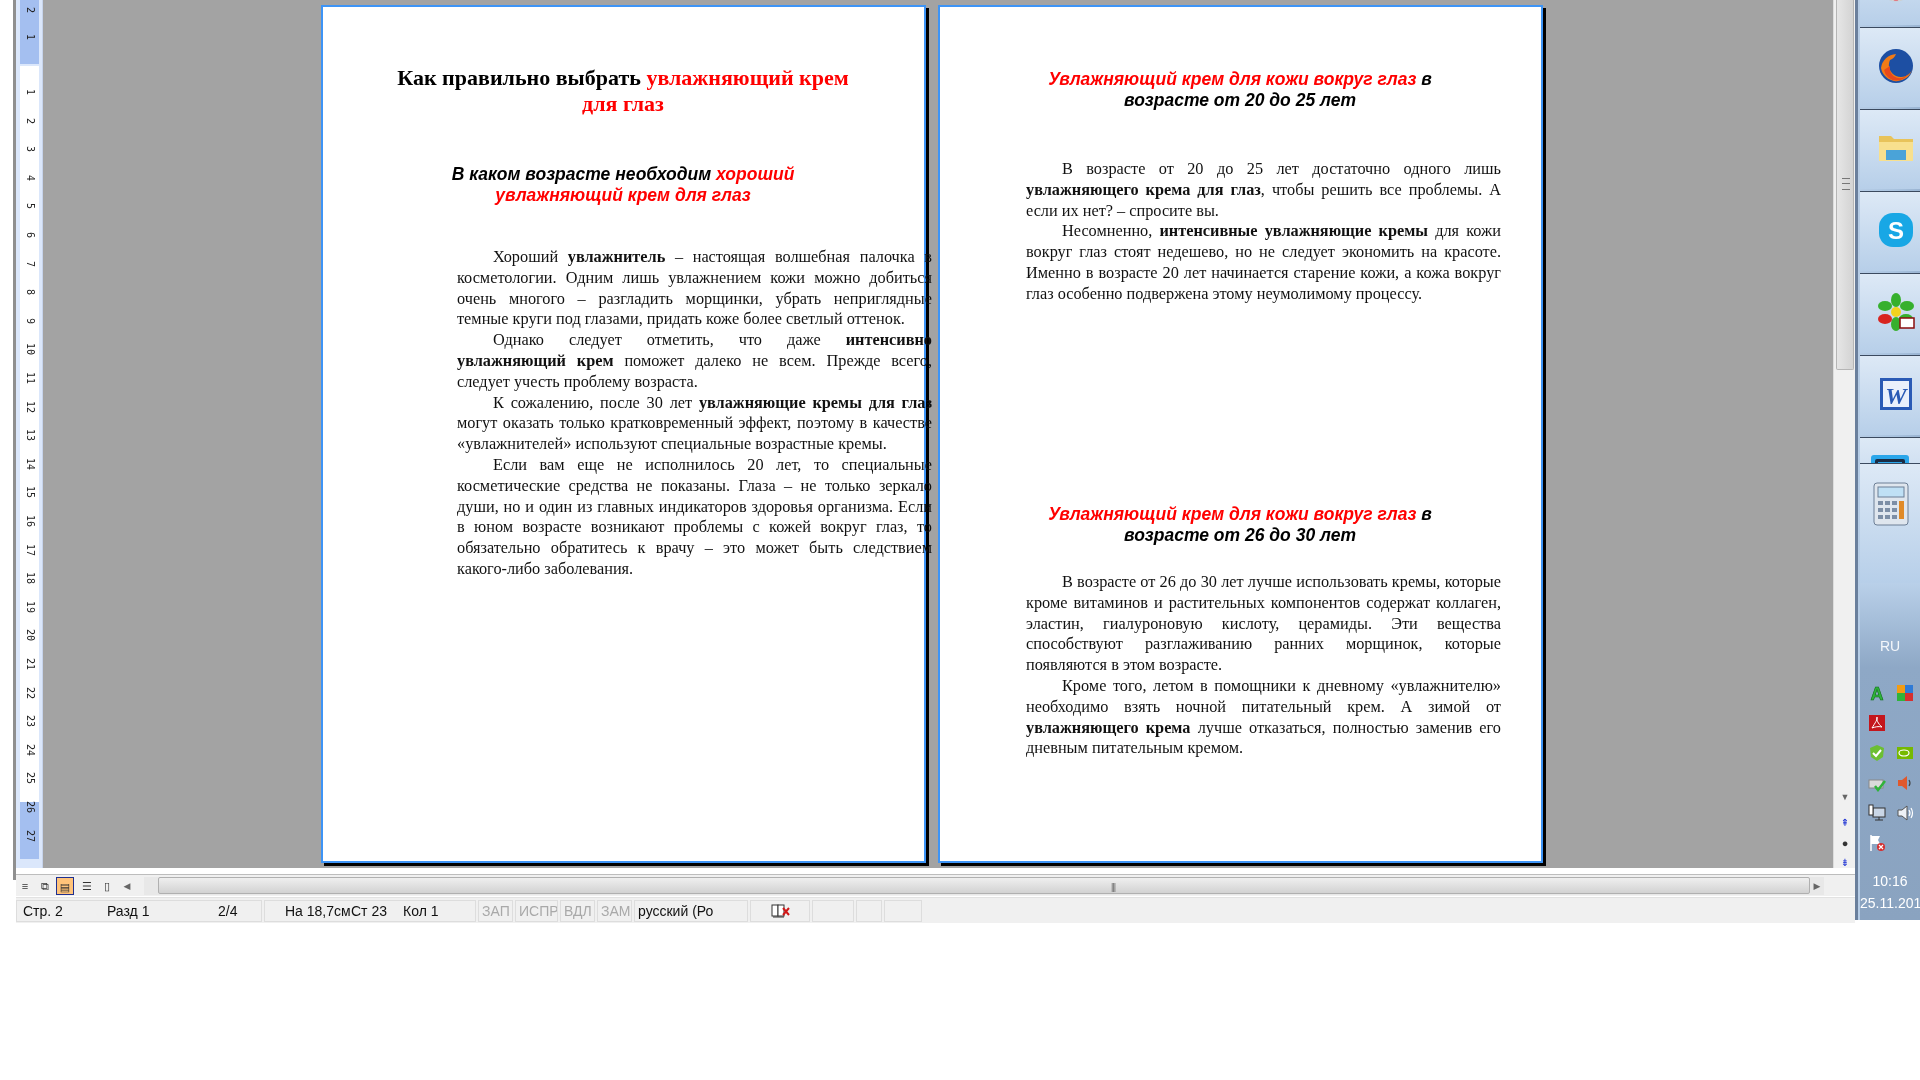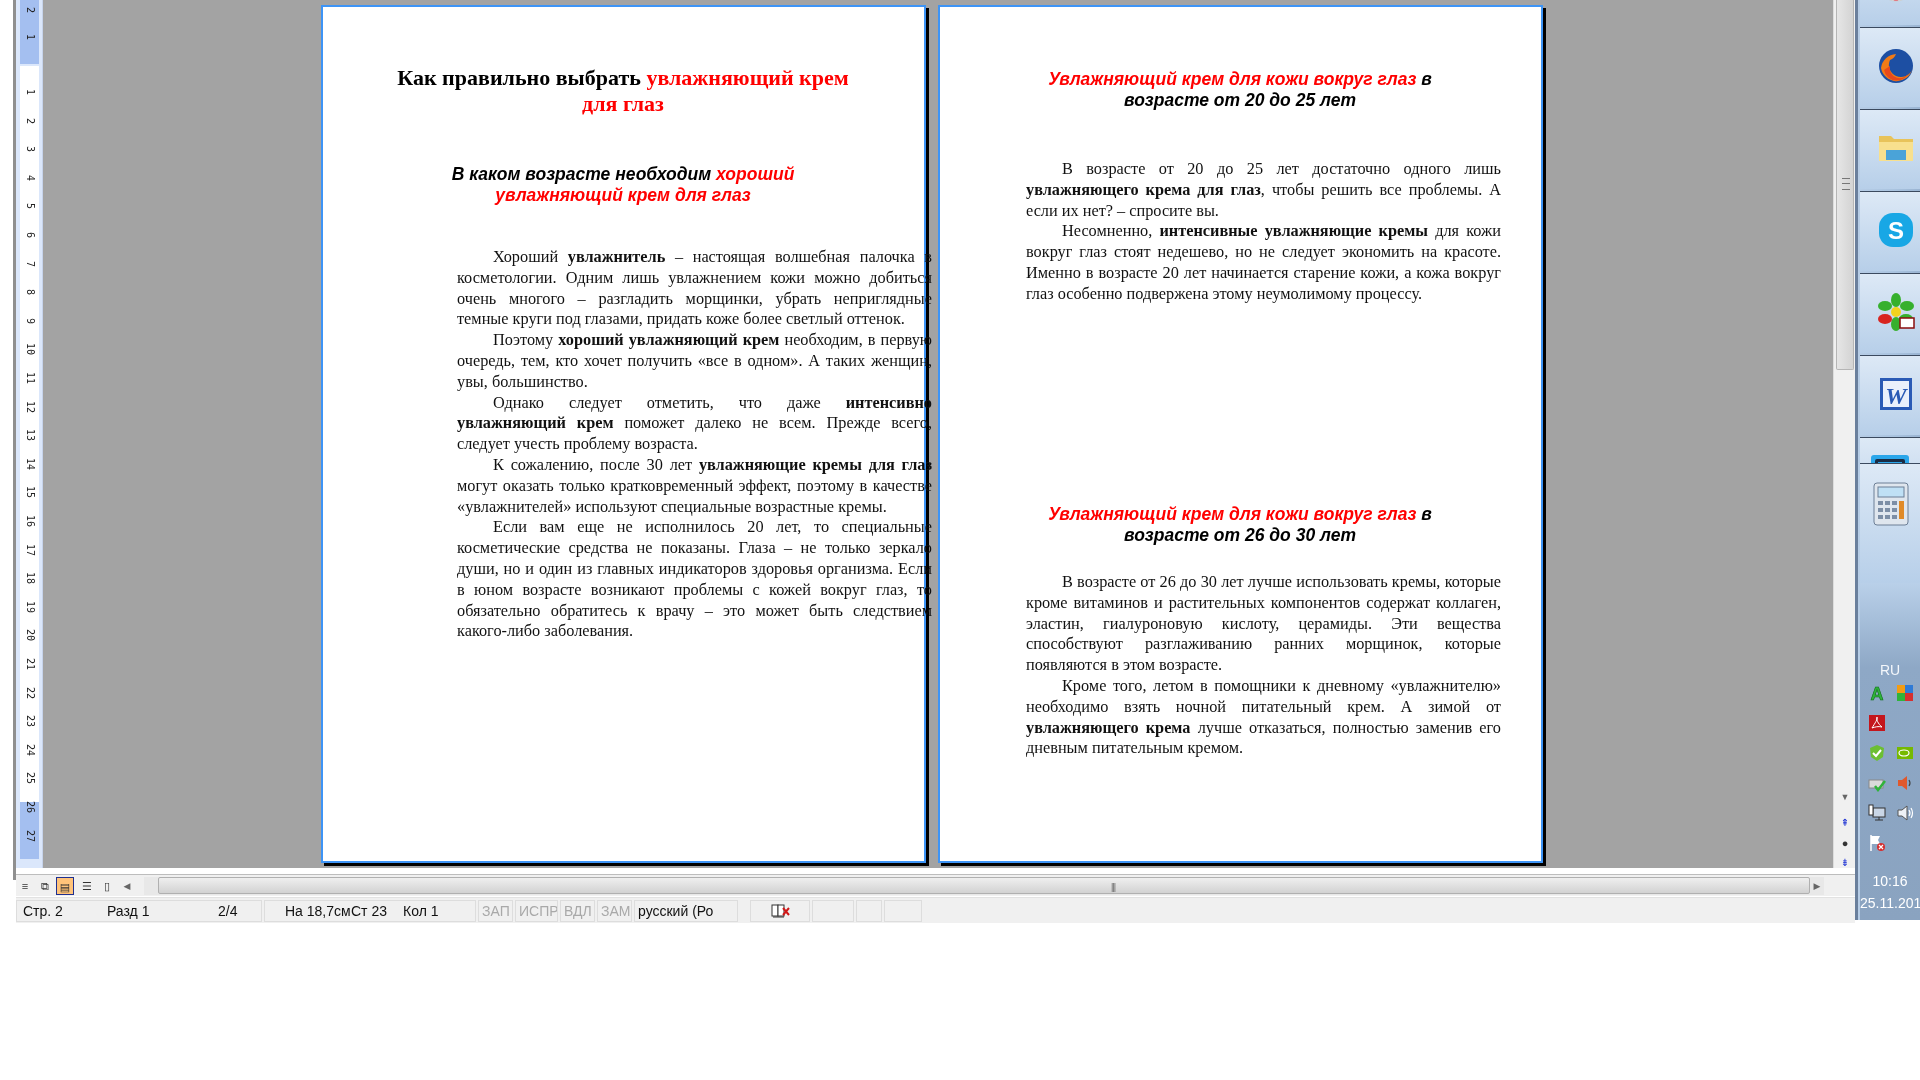--- a/index.html
+++ b/index.html
@@ -113,21 +113,20 @@
       <div class="title" style="top:58px;">
         <span>Как правильно выбрать </span><span class="red">увлажняющий крем</span><br>
         <span class="red">для глаз</span>
       </div>
       <div class="sub" style="left:80px; width:440px; top:157px;">
         <span>В каком возрасте необходим </span><span class="red">хороший</span><br>
         <span class="red">увлажняющий крем для глаз</span>
       </div>
       <div class="page-content" style="top:240px;margin-left:48px;" id="p1-body">
           <div class="para"><span>Хороший </span><b>увлажнитель</b><span> – настоящая волшебная палочка в косметологии. Одним лишь увлажнением кожи можно добиться очень многого – разгладить морщинки, убрать неприглядные темные круги под глазами, придать коже более светлый оттенок.</span></div>
-          <div class="para"><span>Поэтому </span><b>хороший увлажняющий крем</b><span> необходим, в первую очередь, тем, кто хочет получить «все в одном». А таких женщин, увы, большинство.</span></div>
           <div class="para"><span>Однако следует отметить, что даже </span><b>интенсивно увлажняющий крем</b><span> поможет далеко не всем. Прежде всего, следует учесть проблему возраста.</span></div>
           <div class="para"><span>К сожалению, после 30 лет </span><b>увлажняющие кремы для глаз</b><span> могут оказать только кратковременный эффект, поэтому в качестве «увлажнителей» используют специальные возрастные кремы.</span></div>
           <div class="para"><span>Если вам еще не исполнилось 20 лет, то специальные косметические средства не показаны. Глаза – не только зеркало души, но и один из главных индикаторов здоровья организма. Если в юном возрасте возникают проблемы с кожей вокруг глаз, то обязательно обратитесь к врачу – это может быть следствием какого-либо заболевания.</span></div>
         </div>
     </div>
 
     <div class="page p2">
       <div class="sub" style="left:80px; width:440px; top:62px;">
         <span class="red">Увлажняющий крем для кожи вокруг  глаз</span><span> в</span><br>
         <span>возрасте от 20 до 25 лет</span>
@@ -181,21 +180,21 @@
     </div>
     <div class="sb-cell" style="left:248px; width:212px;">
       <span class="sb-text" style="left:20px;">На 18,7см</span>
       <span class="sb-text" style="left:86px;">Ст 23</span>
       <span class="sb-text" style="left:138px;">Кол 1</span>
     </div>
     <div class="sb-cell dim" style="left:462px; width:35px;">ЗАП</div>
     <div class="sb-cell dim" style="left:499px; width:43px;">ИСПР</div>
     <div class="sb-cell dim" style="left:544px; width:35px;">ВДЛ</div>
     <div class="sb-cell dim" style="left:581px; width:35px;">ЗАМ</div>
-    <div class="sb-cell" style="left:618px; width:104px; padding-left:3px;">русский (Ро</div>
+    <div class="sb-cell" style="left:618px; width:114px; padding-left:3px;">русский (Ро</div>
     <div class="sb-cell" style="left:734px; width:60px; text-align:center; padding-left:0;">
       <svg width="20" height="18" viewBox="0 0 20 18" style="margin-top:1px;">
         <rect x="2" y="3" width="6" height="11" fill="#fff" stroke="#333" stroke-width="1"></rect>
         <rect x="8" y="3" width="6" height="11" fill="#fff" stroke="#333" stroke-width="1"></rect>
         <line x1="3" y1="15" x2="14" y2="15" stroke="#333" stroke-width="1"></line>
         <path d="M13 6 L19 13 M19 6 L13 13" stroke="#d01818" stroke-width="2"></path>
       </svg>
     </div>
     <div class="sb-cell" style="left:796px; width:42px;"></div>
     <div class="sb-cell" style="left:840px; width:26px;"></div>
@@ -298,21 +297,21 @@
           <rect x="19" y="26" width="5" height="4"></rect>
         <rect x="5" y="33" width="5" height="4"></rect>
           <rect x="12" y="33" width="5" height="4"></rect>
           <rect x="19" y="33" width="5" height="4"></rect>
       </g>
       <rect x="26" y="19" width="5" height="18" fill="#e08a28"></rect>
     </svg>
   </div>
 
   <div style="position:absolute; left:1860px; top:583px; width:60px; height:337px; background:linear-gradient(to bottom, #b9d0e9, #8ea8c6 25%, #8aa3c0);">
-    <div style="position:absolute; left:0; top:79px; width:60px; text-align:center; font-size:14px; color:#f4f7fb;">RU</div>
+    <div style="position:absolute; left:0; top:55px; width:60px; text-align:center; font-size:14px; color:#f4f7fb;">RU</div>
 
     <svg class="tray-icon" style="position:absolute; left:8px; top:101px;" viewBox="0 0 18 18">
       <text x="9" y="16" text-anchor="middle" font-family="Liberation Sans, sans-serif" font-weight="bold" font-size="18" fill="#2fb33a" stroke="#0c6b14" stroke-width="0.6">A</text>
     </svg>
     <svg class="tray-icon" style="position:absolute; left:36px; top:101px;" viewBox="0 0 18 18">
       <rect x="1" y="1" width="8" height="8" fill="#f39c12"></rect>
         <rect x="9" y="1" width="8" height="8" fill="#2f7ad6"></rect>
       <rect x="1" y="9" width="8" height="8" fill="#2fb33a"></rect>
         <rect x="9" y="9" width="8" height="8" fill="#d62f2f"></rect>
     </svg>

